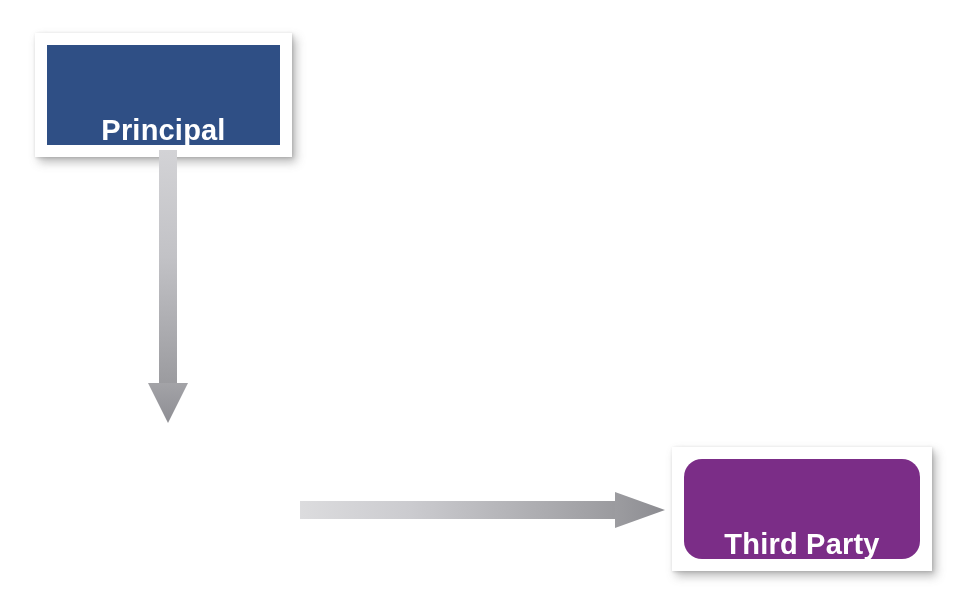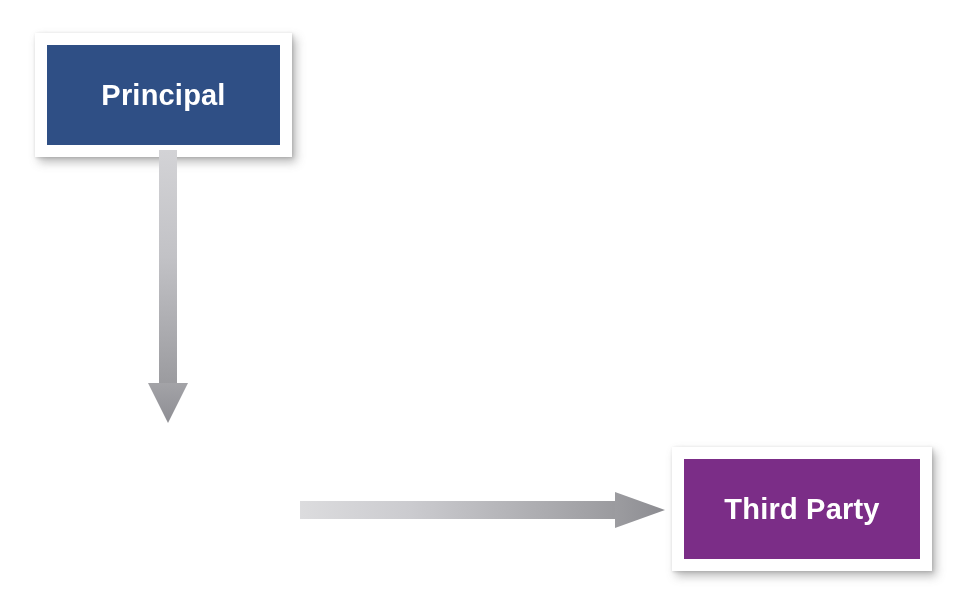--- a/index.html
+++ b/index.html
@@ -24,21 +24,21 @@
     box-sizing: border-box;
     background: #ffffff;              
     padding: 12px;
     box-shadow: 4px 5px 9px rgba(90, 90, 90, 0.42),
                 1px 1px 3px rgba(120, 120, 120, 0.30);
   }
   .node-fill {
     width: 100%;
     height: 100%;
     display: flex;
-    align-items: center;
+    align-items: flex-end;
     justify-content: center;
   }
   .node-label {
     color: #ffffff;
     font-weight: bold;
     font-size: 29px;
     letter-spacing: 0.2px;
     line-height: 1;
     white-space: nowrap;
     font-family: "Liberation Sans", sans-serif;
@@ -91,21 +91,21 @@
 <div id="diagram-canvas" style="background: rgb(255, 255, 255);">
 
   <div class="node" id="node-principal" style="background: rgb(255, 255, 255);">
     <div class="node-fill" style="background: rgb(47, 79, 133);">
       <span class="node-label" style="color: rgb(255, 255, 255);">Principal</span>
     </div>
   </div>
 
 
   <div class="node" id="node-third-party" style="background: rgb(255, 255, 255);">
-    <div class="node-fill" style="background: rgb(123, 45, 135);">
+    <div class="node-fill" style="background: rgb(123, 45, 135); border-radius: 18px;">
       <span class="node-label" style="color: rgb(255, 255, 255);">Third Party</span>
     </div>
   </div>
 
   <svg class="connector" id="connector-principal-agent" width="72" height="275" viewBox="0 0 72 275">
     <defs>
       <linearGradient id="grad-vert" x1="0" y1="0" x2="0" y2="1">
         <stop offset="0%" stop-color="#D3D3D6"></stop>
         <stop offset="45%" stop-color="#C2C2C6"></stop>
         <stop offset="100%" stop-color="#9A9A9E"></stop>

